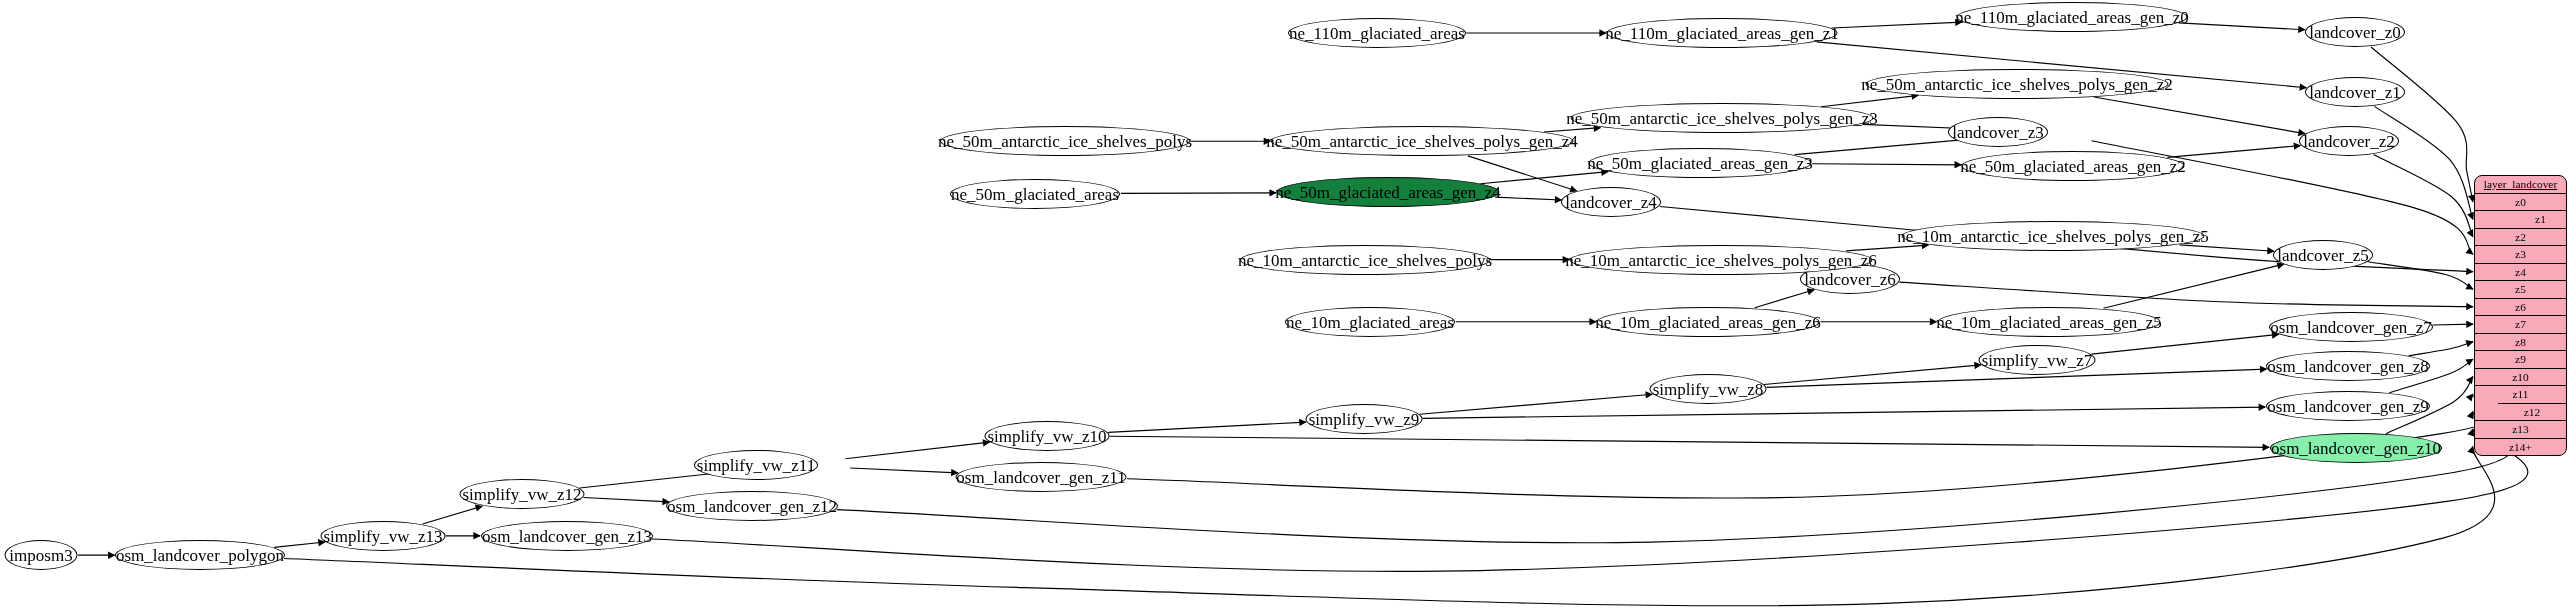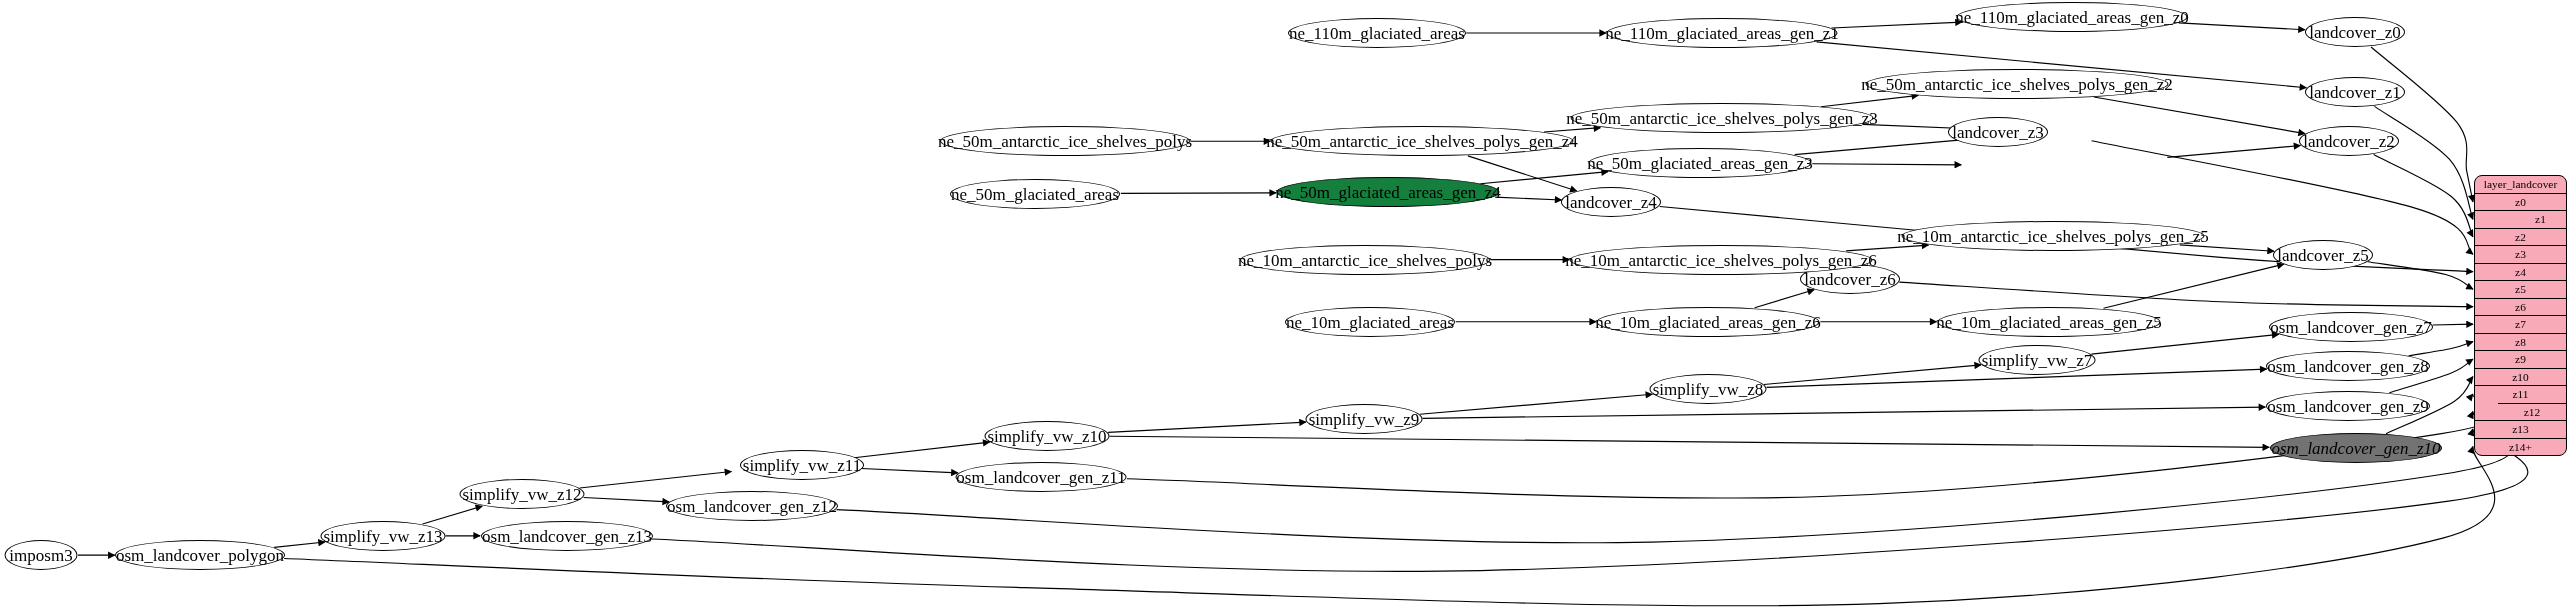--- a/index.html
+++ b/index.html
@@ -7,21 +7,21 @@
           font-family:"Liberation Serif","DejaVu Serif",serif;}
   #edges-svg{position:absolute;left:0;top:0;width:2576px;height:611px;z-index:1;}
   #edges-svg path.edge{fill:none;stroke:#000000;stroke-width:2px;}
   #nodes{position:absolute;left:0;top:0;width:100%;height:100%;z-index:2;}
   .gv-node{position:absolute;transform:translate(-50%,-50%);height:30px;box-sizing:border-box;
            display:flex;align-items:center;justify-content:center;white-space:nowrap;
            background:#ffffff;border:1.1px solid #000000;border-radius:50%;
            font-size:17px;color:#000000;line-height:1;}
   .gv-table{position:absolute;box-sizing:border-box;z-index:3;border:1.1px solid #000000;
             border-radius:8px;overflow:hidden;color:#000000;font-size:11.4px;text-align:center;}
-  .gv-table-header{display:flex;align-items:center;justify-content:center;box-sizing:border-box;}
+  .gv-table-header{display:flex;align-items:center;justify-content:center;box-sizing:border-box;text-decoration:underline;}
   .gv-table-row{display:flex;align-items:center;justify-content:center;box-sizing:border-box;
                 border-top:1.1px solid #000000;}
 </style>
 </head>
 <body>
 
 <div id="canvas">
   <svg id="edges-svg" xmlns="http://www.w3.org/2000/svg" viewBox="0 0 4524 1073">
     <defs>
       <marker id="arrow" viewBox="0 0 10 10" refX="9" refY="5" markerWidth="19" markerHeight="13" orient="auto" markerUnits="userSpaceOnUse">
@@ -86,42 +86,43 @@
       </g>
   </svg>
 
   <div id="nodes">
       <div class="gv-node" style="left: 41px; top: 555px; background: rgb(255, 255, 255); border-color: rgb(0, 0, 0); width: 73px;">imposm3</div>
       <div class="gv-node" style="left: 200px; top: 555px; background: rgb(255, 255, 255); border-color: rgb(0, 0, 0); width: 170px;">osm_landcover_polygon</div>
       <div class="gv-node" style="left: 383px; top: 536px; background: rgb(255, 255, 255); border-color: rgb(0, 0, 0); width: 125px;">simplify_vw_z13</div>
       <div class="gv-node" style="left: 567px; top: 536px; background: rgb(255, 255, 255); border-color: rgb(0, 0, 0); width: 172px;">osm_landcover_gen_z13</div>
       <div class="gv-node" style="left: 522px; top: 494px; background: rgb(255, 255, 255); border-color: rgb(0, 0, 0); width: 125px;">simplify_vw_z12</div>
       <div class="gv-node" style="left: 752px; top: 506px; background: rgb(255, 255, 255); border-color: rgb(0, 0, 0); width: 172px;">osm_landcover_gen_z12</div>
-      <div class="gv-node" style="left: 802px; top: 465px; background: rgb(255, 255, 255); border-color: rgb(0, 0, 0); width: 124px;">simplify_vw_z11</div>
+      <div class="gv-node" style="left: 756px; top: 465px; background: rgb(255, 255, 255); border-color: rgb(0, 0, 0); width: 124px;">simplify_vw_z11</div>
       <div class="gv-node" style="left: 1041px; top: 477px; background: rgb(255, 255, 255); border-color: rgb(0, 0, 0); width: 171px;">osm_landcover_gen_z11</div>
       <div class="gv-node" style="left: 1047px; top: 436px; background: rgb(255, 255, 255); border-color: rgb(0, 0, 0); width: 125px;">simplify_vw_z10</div>
-      <div class="gv-node" style="left: 2356px; top: 448px; background: #737373; border-color: rgb(0, 0, 0); width: 172px; font-style: italic;">osm_landcover_gen_z10</div>
+      <div class="gv-node" style="left: 2356px; top: 448px; background: #86efac; border-color: rgb(0, 0, 0); width: 172px;">osm_landcover_gen_z10</div>
       <div class="gv-node" style="left: 1364px; top: 419px; background: rgb(255, 255, 255); border-color: rgb(0, 0, 0); width: 117px;">simplify_vw_z9</div>
       <div class="gv-node" style="left: 2348px; top: 406px; background: rgb(255, 255, 255); border-color: rgb(0, 0, 0); width: 164px;">osm_landcover_gen_z9</div>
       <div class="gv-node" style="left: 1708px; top: 389px; background: rgb(255, 255, 255); border-color: rgb(0, 0, 0); width: 117px;">simplify_vw_z8</div>
       <div class="gv-node" style="left: 2348px; top: 366px; background: rgb(255, 255, 255); border-color: rgb(0, 0, 0); width: 164px;">osm_landcover_gen_z8</div>
       <div class="gv-node" style="left: 2037px; top: 360px; background: rgb(255, 255, 255); border-color: rgb(0, 0, 0); width: 117px;">simplify_vw_z7</div>
       <div class="gv-node" style="left: 2351px; top: 327px; background: rgb(255, 255, 255); border-color: rgb(0, 0, 0); width: 164px;">osm_landcover_gen_z7</div>
       <div class="gv-node" style="left: 1370px; top: 322px; background: rgb(255, 255, 255); border-color: rgb(0, 0, 0); width: 170px;">ne_10m_glaciated_areas</div>
       <div class="gv-node" style="left: 1708px; top: 322px; background: rgb(255, 255, 255); border-color: rgb(0, 0, 0); width: 223px;">ne_10m_glaciated_areas_gen_z6</div>
       <div class="gv-node" style="left: 2049px; top: 322px; background: rgb(255, 255, 255); border-color: rgb(0, 0, 0); width: 223px;">ne_10m_glaciated_areas_gen_z5</div>
       <div class="gv-node" style="left: 1850px; top: 279px; background: rgb(255, 255, 255); border-color: rgb(0, 0, 0); width: 100px;">landcover_z6</div>
       <div class="gv-node" style="left: 1365px; top: 260px; background: rgb(255, 255, 255); border-color: rgb(0, 0, 0); width: 250px;">ne_10m_antarctic_ice_shelves_polys</div>
       <div class="gv-node" style="left: 1721px; top: 260px; background: rgb(255, 255, 255); border-color: rgb(0, 0, 0); width: 303px;">ne_10m_antarctic_ice_shelves_polys_gen_z6</div>
       <div class="gv-node" style="left: 2053px; top: 236px; background: rgb(255, 255, 255); border-color: rgb(0, 0, 0); width: 303px;">ne_10m_antarctic_ice_shelves_polys_gen_z5</div>
       <div class="gv-node" style="left: 2323px; top: 255px; background: rgb(255, 255, 255); border-color: rgb(0, 0, 0); width: 100px;">landcover_z5</div>
       <div class="gv-node" style="left: 1035px; top: 194px; background: rgb(255, 255, 255); border-color: rgb(0, 0, 0); width: 170px;">ne_50m_glaciated_areas</div>
       <div class="gv-node" style="left: 1388px; top: 192px; background: #15803d; border-color: rgb(0, 0, 0); width: 223px;">ne_50m_glaciated_areas_gen_z4</div>
       <div class="gv-node" style="left: 1611px; top: 202px; background: rgb(255, 255, 255); border-color: rgb(0, 0, 0); width: 100px;">landcover_z4</div>
       <div class="gv-node" style="left: 1700px; top: 163px; background: rgb(255, 255, 255); border-color: rgb(0, 0, 0); width: 223px;">ne_50m_glaciated_areas_gen_z3</div>
+      <div class="gv-node" style="left: 2073px; top: 166px; background: rgb(255, 255, 255); border-color: rgb(0, 0, 0); width: 223px;">ne_50m_glaciated_areas_gen_z2</div>
       <div class="gv-node" style="left: 1065px; top: 141px; background: rgb(255, 255, 255); border-color: rgb(0, 0, 0); width: 250px;">ne_50m_antarctic_ice_shelves_polys</div>
       <div class="gv-node" style="left: 1422px; top: 141px; background: rgb(255, 255, 255); border-color: rgb(0, 0, 0); width: 303px;">ne_50m_antarctic_ice_shelves_polys_gen_z4</div>
       <div class="gv-node" style="left: 1722px; top: 118px; background: rgb(255, 255, 255); border-color: rgb(0, 0, 0); width: 303px;">ne_50m_antarctic_ice_shelves_polys_gen_z3</div>
       <div class="gv-node" style="left: 1998px; top: 132px; background: rgb(255, 255, 255); border-color: rgb(0, 0, 0); width: 100px;">landcover_z3</div>
       <div class="gv-node" style="left: 2349px; top: 141px; background: rgb(255, 255, 255); border-color: rgb(0, 0, 0); width: 100px;">landcover_z2</div>
       <div class="gv-node" style="left: 2017px; top: 84px; background: rgb(255, 255, 255); border-color: rgb(0, 0, 0); width: 303px;">ne_50m_antarctic_ice_shelves_polys_gen_z2</div>
       <div class="gv-node" style="left: 1377px; top: 33px; background: rgb(255, 255, 255); border-color: rgb(0, 0, 0); width: 178px;">ne_110m_glaciated_areas</div>
       <div class="gv-node" style="left: 1722px; top: 33px; background: rgb(255, 255, 255); border-color: rgb(0, 0, 0); width: 231px;">ne_110m_glaciated_areas_gen_z1</div>
       <div class="gv-node" style="left: 2072px; top: 17px; background: rgb(255, 255, 255); border-color: rgb(0, 0, 0); width: 231px;">ne_110m_glaciated_areas_gen_z0</div>
       <div class="gv-node" style="left: 2355px; top: 32px; background: rgb(255, 255, 255); border-color: rgb(0, 0, 0); width: 100px;">landcover_z0</div>

